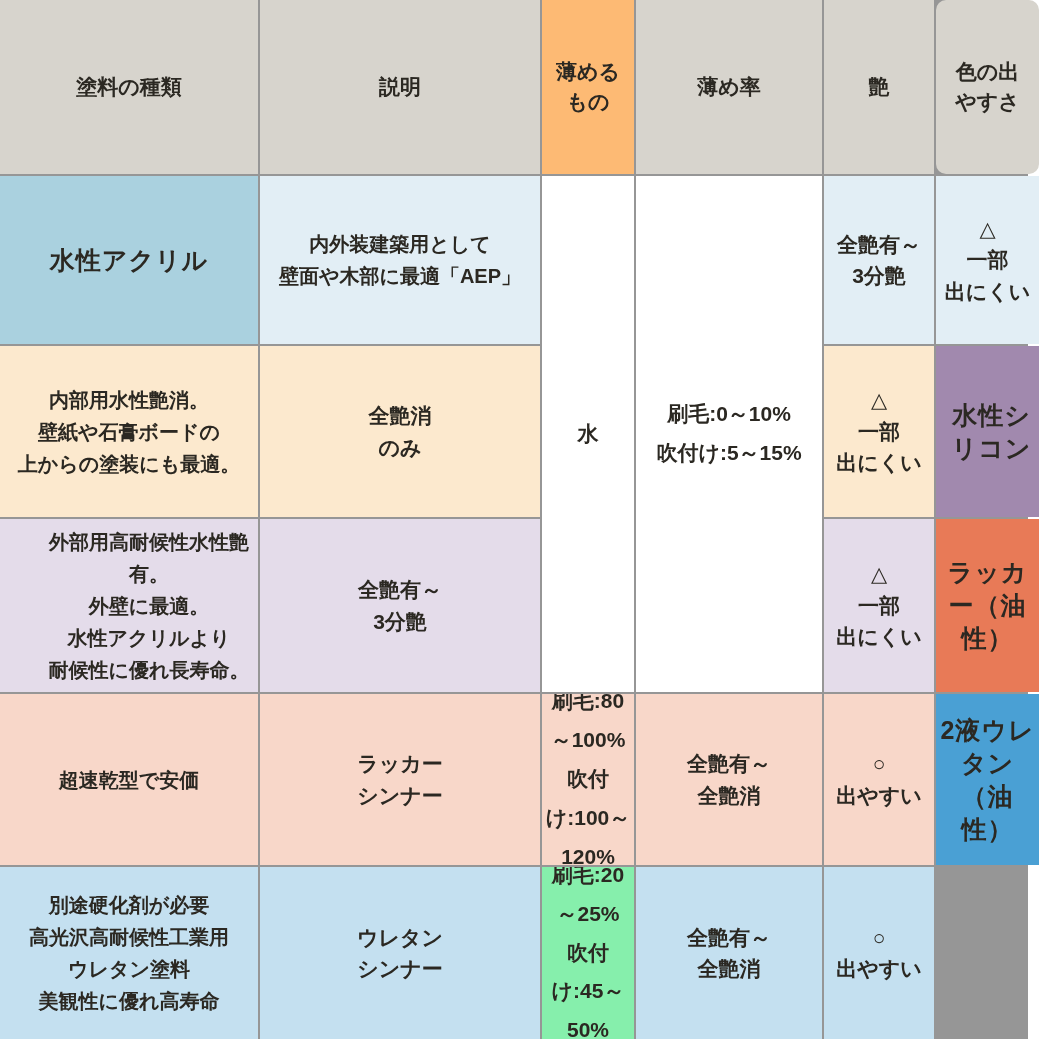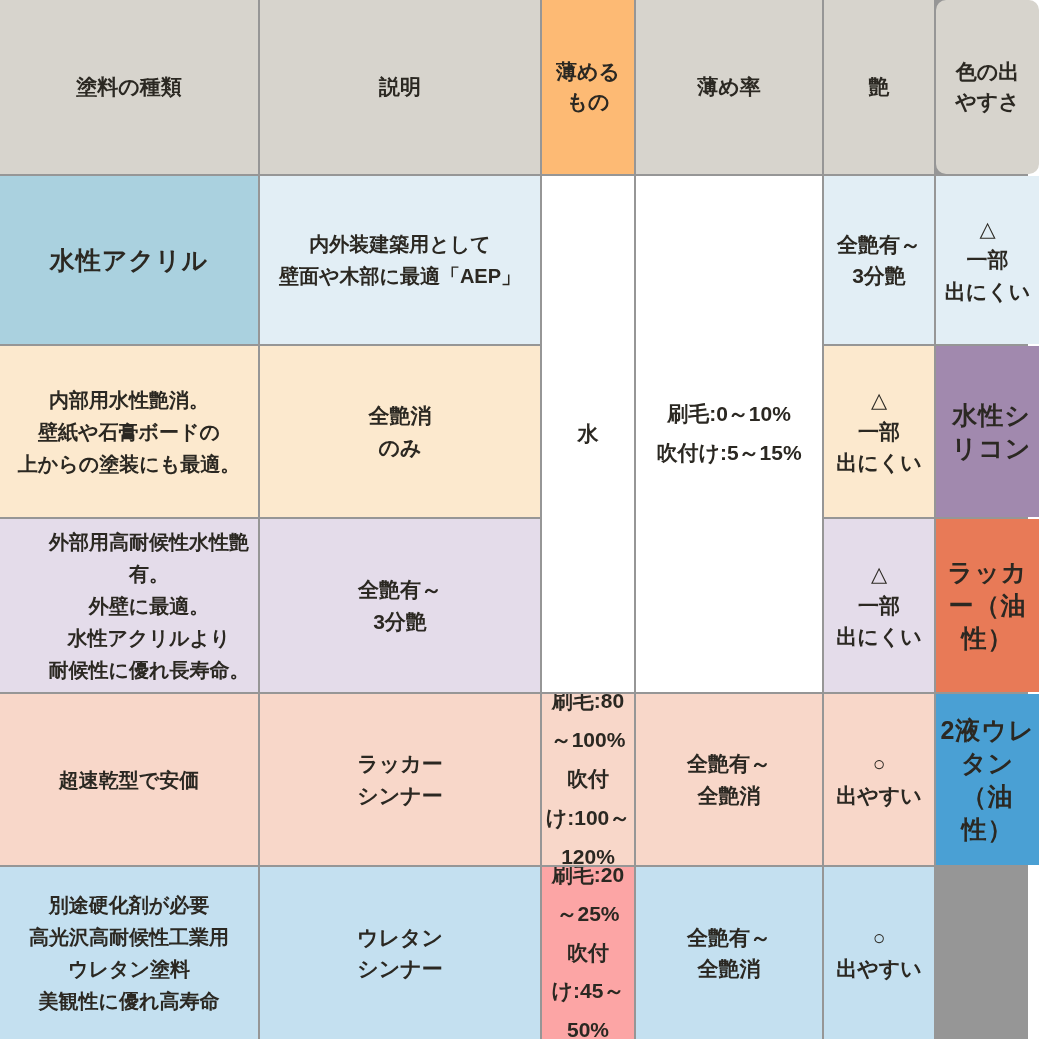--- a/index.html
+++ b/index.html
@@ -90,20 +90,20 @@
   <div class="cell ease" style="background: rgb(248, 215, 201);">○
 出やすい</div>
 
   <div class="cell name" style="background: rgb(74, 160, 212);">2液ウレタン（油性）</div>
   <div class="cell desc" style="background: rgb(196, 224, 240);">別途硬化剤が必要
 高光沢高耐候性工業用
 ウレタン塗料
 美観性に優れ高寿命</div>
   <div class="cell thinner" style="background: rgb(196, 224, 240);">ウレタン
 シンナー</div>
-  <div class="cell rate" style="background: #fca5a5;">刷毛:20～25%
+  <div class="cell rate" style="background: #86efac;">刷毛:20～25%
 吹付け:45～50%</div>
   <div class="cell gloss" style="background: rgb(196, 224, 240);">全艶有～
 全艶消</div>
   <div class="cell ease" style="background: rgb(196, 224, 240);">○
 出やすい</div>
 
 </div>
 
 </body></html>

